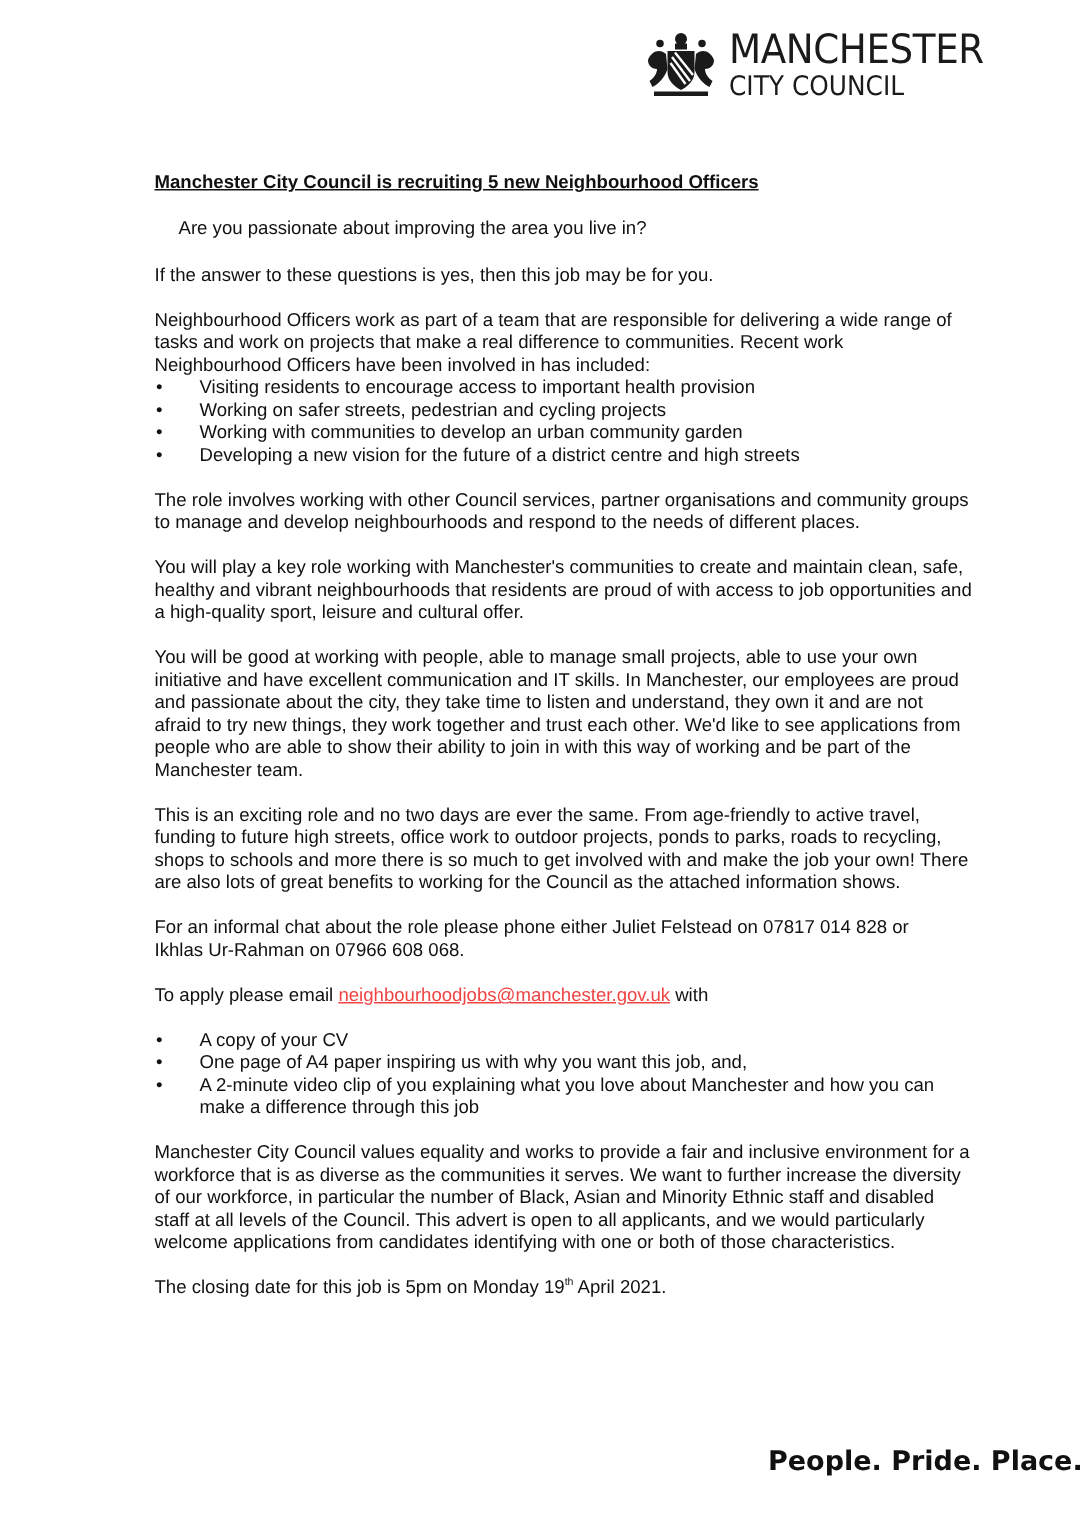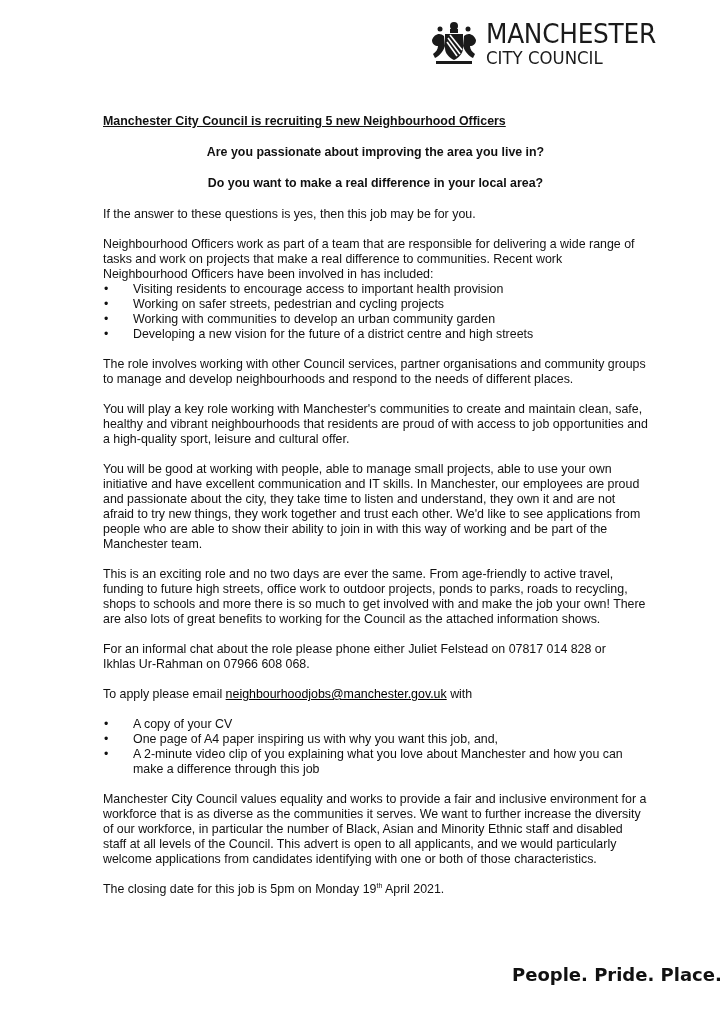--- a/index.html
+++ b/index.html
@@ -5,26 +5,26 @@
   html, body { margin: 0; padding: 0; background: #ffffff; }
   body { width: 724px; height: 1024px; position: relative; overflow: hidden;
          font-family: "Liberation Sans", sans-serif; color: #111; }
   .logo { position: absolute; left: 428px; top: 20px; display: flex; }
   .crest { width: 52px; height: 46px; margin-right: 6px; }
   .logo-text { line-height: 1; }
   .logo-line1 { font-size: 27px; letter-spacing: -0.3px; color: #1a1a1a; font-family: "DejaVu Sans", sans-serif; font-weight: normal; transform: scaleX(0.92); transform-origin: left; display:block; }
   .logo-line2 { font-size: 18px; color: #1a1a1a; font-family: "DejaVu Sans", sans-serif; display:block; margin-top: 2px; transform: scaleX(0.92); transform-origin: left; }
   .content { position: absolute; left: 88px; top: 114px; width: 560px; font-size: 12.4px; line-height: 15px; }
   .title { font-weight: bold; text-decoration: underline; margin: 0 0 15px 0; }
-  .q { font-weight: bold; margin: 16px; text-align: center; }
+  .q { font-weight: normal; margin: 16px; }
   p { margin: 0 0 15px 0; padding-left: 15px; }
   ul { margin: 0 0 15px 0; padding-left: 0; list-style: none; }
   ul li { position: relative; padding-left: 45px; }
   ul li::before { content: "•"; position: absolute; left: 16px; top: 0; }
-  .email { color: #000000; text-decoration: underline; }
+  .email { color: #ef4444; text-decoration: underline; }
   sup { font-size: 7px; line-height: 0; vertical-align: super; }
   .footer-tag { position: absolute; left: 512px; top: 964px; font-family: "DejaVu Sans", sans-serif; font-weight: bold; font-size: 18px; color: #111; }
 </style>
 </head>
 <body>
 
 <div class="logo">
   <svg class="crest" viewBox="0 0 52 46">
     <g fill="#1a1a1a">
       <circle cx="26" cy="6" r="4"></circle>
@@ -46,21 +46,20 @@
     <span class="logo-line1">MANCHESTER</span>
     <span class="logo-line2">CITY COUNCIL</span>
   </div>
 </div>
 
 <div class="content">
   <p class="title">Manchester City Council is recruiting 5 new Neighbourhood Officers</p>
 
   <div style="margin-bottom:15px">
     <p class="q">Are you passionate about improving the area you live in?</p>
-    <p class="q">Do you want to make a real difference in your local area?</p>
   </div>
 
   <p>If the answer to these questions is yes, then this job may be for you.</p>
 
   <p style="margin-bottom:0">Neighbourhood Officers work as part of a team that are responsible for delivering a wide range of tasks and work on projects that make a real difference to communities. Recent work Neighbourhood Officers have been involved in has included:</p>
   <ul>
     <li>Visiting residents to encourage access to important health provision</li>
     <li>Working on safer streets, pedestrian and cycling projects</li>
     <li>Working with communities to develop an urban community garden</li>
     <li>Developing a new vision for the future of a district centre and high streets</li>

